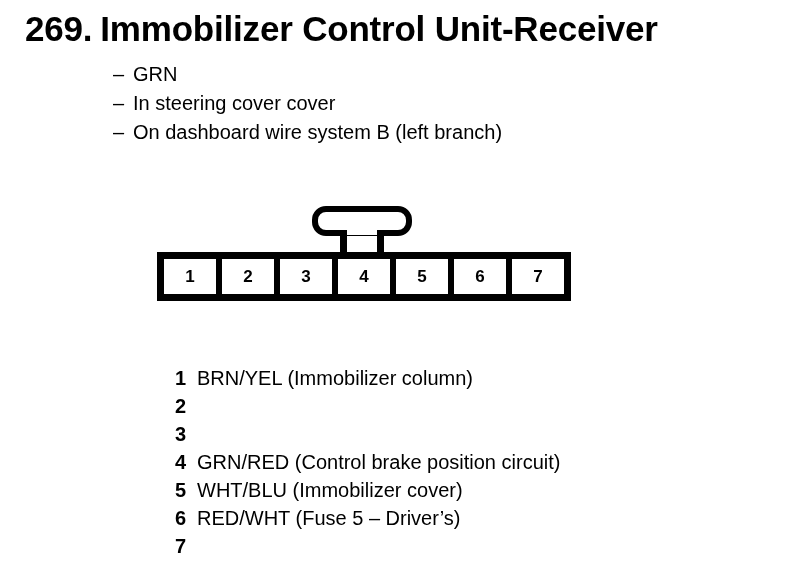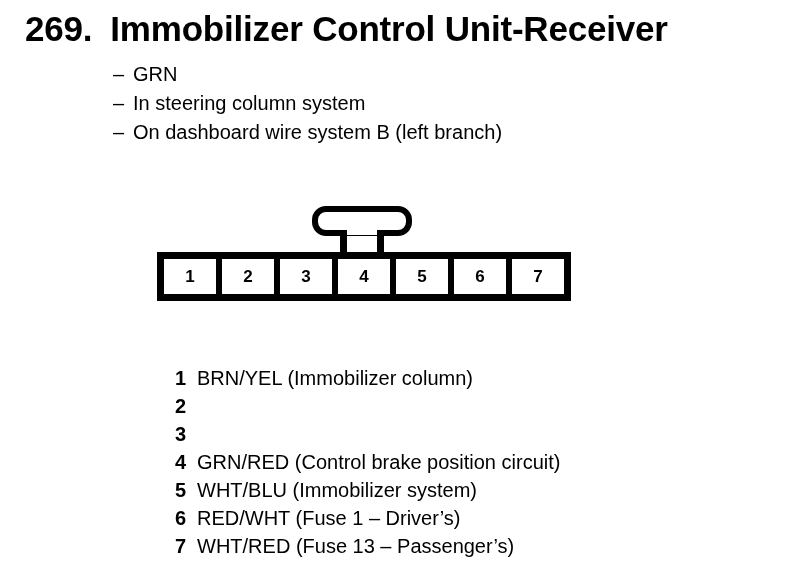--- a/index.html
+++ b/index.html
@@ -20,21 +20,21 @@
   .page-title {
     position: absolute;
     left: 25px;
     top: 9px;
     font-size: 35px;
     font-weight: bold;
     letter-spacing: -0.2px;
     white-space: nowrap;
     line-height: 40px;
   }
-  .page-title .title-num { margin-right: 18px; }
+  .page-title .title-num { margin-right: 8px; }
 
   
   .desc-list {
     position: absolute;
     left: 113px;
     top: 60px;
     line-height: 29px;
   }
   .desc-row {
     display: flex;
@@ -143,21 +143,21 @@
   <span class="title-num">269.</span><span>Immobilizer Control Unit-Receiver</span>
 </div>
 
 <div class="desc-list">
   <div class="desc-row">
     <span class="desc-dash">–</span>
     <span>GRN</span>
   </div>
   <div class="desc-row">
     <span class="desc-dash">–</span>
-    <span>In steering column system</span>
+    <span>In steering cover cover</span>
   </div>
   <div class="desc-row">
     <span class="desc-dash">–</span>
     <span>On dashboard wire system B (left branch)</span>
   </div>
 </div>
 
 <div class="connector-wrap">
   <div class="tab-outline"></div>
   <div class="tab-fill"></div>
@@ -185,23 +185,22 @@
   </div>
   <div class="legend-row">
     <span class="legend-num">3</span>
   </div>
   <div class="legend-row">
     <span class="legend-num">4</span>
     <span>GRN/RED (Control brake position circuit)</span>
   </div>
   <div class="legend-row">
     <span class="legend-num">5</span>
-    <span>WHT/BLU (Immobilizer system)</span>
+    <span>WHT/BLU (Immobilizer cover)</span>
   </div>
   <div class="legend-row">
     <span class="legend-num">6</span>
-    <span>RED/WHT (Fuse 1 – Driver’s)</span>
+    <span>RED/WHT (Fuse 5 – Driver’s)</span>
   </div>
   <div class="legend-row">
     <span class="legend-num">7</span>
-    <span>WHT/RED (Fuse 13 – Passenger’s)</span>
   </div>
 </div>
 
 </body></html>

